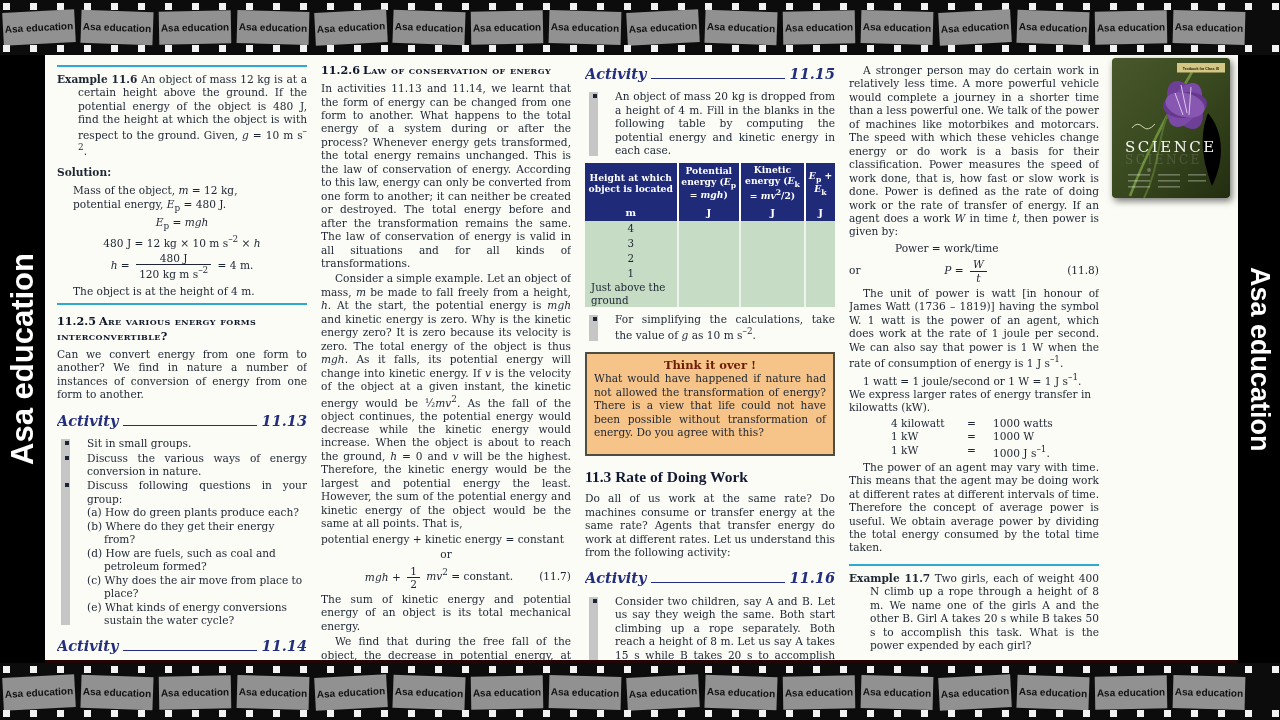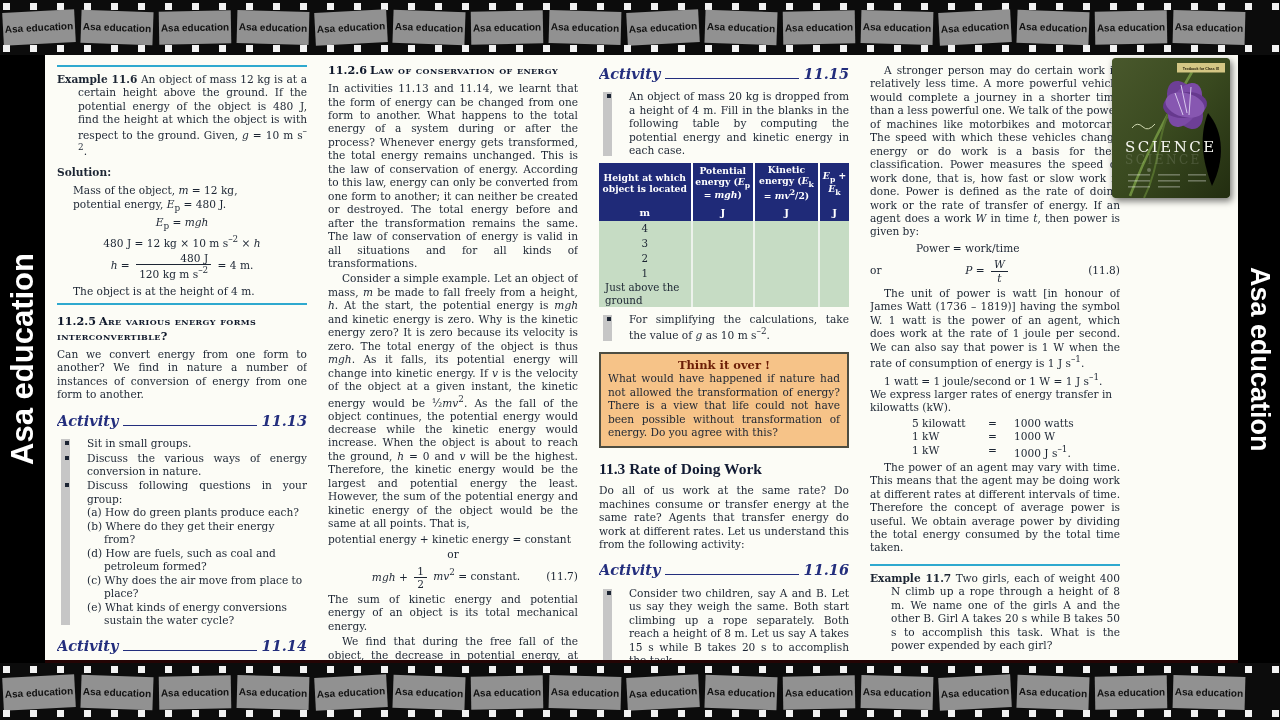--- a/index.html
+++ b/index.html
@@ -20,38 +20,38 @@
   .r0{transform:rotate(-3deg)}.r1{transform:rotate(2deg)}.r2{transform:rotate(-1deg)}.r3{transform:rotate(1.5deg)}
   
   .main{position:absolute;top:55px;bottom:57px;left:0;right:0;background:#000;}
   .sideband{position:absolute;top:0;bottom:0;background:#000;display:flex;align-items:center;justify-content:center;z-index:3;}
   .sideband.left{left:0;width:45px;}
   .sideband.right{right:0;width:42px;}
   .vtext{color:#fff;font-family:"Liberation Sans",sans-serif;font-weight:bold;white-space:nowrap;}
   .sideband.left .vtext{writing-mode:vertical-rl;transform:rotate(180deg);font-size:31px;}
   .sideband.right .vtext{writing-mode:vertical-rl;font-size:27px;}
   .page{position:absolute;left:45px;right:42px;top:0;bottom:0;background:#fcfcf6;
-        display:flex;gap:21px;padding:6px 0 0 12px;box-sizing:border-box;}
+        display:flex;gap:14px;padding:6px 0 0 12px;box-sizing:border-box;}
   .col{flex:0 0 250px;width:250px;font-size:10.6px;line-height:1.27;color:#1c2533;
        text-align:justify;overflow:hidden;}
   
   p{margin:0 0 2px;}
   .cyan-rule{height:2px;background:#2ea9cf;margin:4px 0 6px;}
   .bold{font-weight:bold;}
   .sec-head{font-size:11.2px;font-weight:bold;color:#0f182b;margin:9px 0 4px;text-align:left;line-height:1.35;}
   .sec-num{margin-right:3px;}
   .smallcaps{font-variant:small-caps;letter-spacing:.4px;}
   .indent{text-indent:14px;}
   .hang{padding-left:21px;text-indent:-21px;margin:1px 0 2px;}
   .sol-label{margin:7px 0 5px;font-weight:bold;text-align:left;}
   .sol-line{margin:0;padding-left:16px;text-align:left;}
   .closing{margin-top:5px;padding-left:16px;text-align:left;}
   .eq-center{text-align:center;margin:2px 0;}
   .frac{display:inline-block;vertical-align:middle;text-align:center;margin:0 3px;line-height:1.15;}
-  .frac .num{display:block;border-bottom:1px solid #1c2533;padding:0 3px;text-align:right;}
+  .frac .num{display:block;border-bottom:1px solid #1c2533;padding:0 3px;}
   .frac .den{display:block;padding:0 3px;}
   .eqrow{display:flex;align-items:center;margin:3px 0;}
   .eqrow .orlbl{width:26px;text-align:left;}
   .eqrow .eq{flex:1;text-align:center;}
   .eqrow .eqno{width:40px;text-align:right;}
   
   .act-head{display:flex;align-items:baseline;color:#232e7d;font-weight:bold;font-style:italic;
             font-size:14.5px;margin:10px 0 7px;}
   .act-line{flex:1;border-bottom:1.6px solid #232e7d;margin:0 5px 3px;}
   .act-body{position:relative;padding-left:30px;margin-bottom:2px;}
@@ -63,21 +63,21 @@
   
   .etable{border-collapse:collapse;width:100%;table-layout:fixed;margin:5px 0 6px;}
   .etable th{background:#1f2a78;color:#fff;font-size:9.2px;line-height:1.18;padding:2px 1px;
              border-left:2px solid #fff;font-weight:bold;text-align:center;}
   .etable th:first-child{border-left:none;}
   .etable tr.units th{padding:1px 1px 2px;font-size:10px;border-top:2px solid #1f2a78;}
   .etable td{background:#c6dcc4;font-size:10.3px;text-align:center;border-left:2px solid #edf2ec;
              padding:0 2px;height:15px;color:#1c2533;}
   .etable td:first-child{border-left:none;}
   
-  .think{background:#f6c388;border:2px solid#4d4d42;padding:4px 7px 6px;margin:9px 0 8px;}
+  .think{background:#f6c388;border:2px solid#4d4d42;padding:4px 7px 14px;margin:9px 0 8px;}
   .think-title{text-align:center;font-weight:bold;color:#6b1d07;font-size:11.5px;margin:0 0 2px;}
   .think p{margin:0;}
   .rate-head{font-size:15.5px;font-weight:bold;color:#121b33;margin:11px 0 6px;text-align:left;font-family:Liberation Serif, serif;}
   
   .power-line{padding-left:46px;text-align:left;margin:3px 0;}
   .watt-line{text-indent:14px;text-align:left;margin:0;}
   .kw-table{padding-left:42px;margin:1px 0;}
   .kwrow{display:flex;text-align:left;}
   .kw-l{width:76px;}.kw-eqs{width:26px;}
   
@@ -295,21 +295,21 @@
         <div class="eqrow">
           <span class="orlbl">or</span>
           <span class="eq"><span><i>P</i> = </span><span class="frac"><span class="num"><i>W</i></span><span class="den"><i>t</i></span></span></span>
           <span class="eqno">(11.8)</span>
         </div>
         <p class="indent">The unit of power is watt [in honour of James Watt (1736 – 1819)] having the symbol W. 1 watt is the power of an agent, which does work at the rate of 1 joule per second. We can also say that power is 1 W when the rate of consumption of energy is  1 J s<sup>–1</sup>.</p>
         <p class="watt-line">1 watt = 1 joule/second or 1 W = 1 J s<sup>–1</sup>.</p>
         <p style="text-align:left">We express larger rates of energy transfer in kilowatts (kW).</p>
         <div class="kw-table">
           <div class="kwrow">
-              <span class="kw-l">5 kilowatt</span>
+              <span class="kw-l">4 kilowatt</span>
               <span class="kw-eqs">=</span>
               <span>1000 watts</span>
             </div>
           <div class="kwrow">
               <span class="kw-l">1 kW</span>
               <span class="kw-eqs">=</span>
               <span>1000 W</span>
             </div>
           <div class="kwrow">
               <span class="kw-l">1 kW</span>

